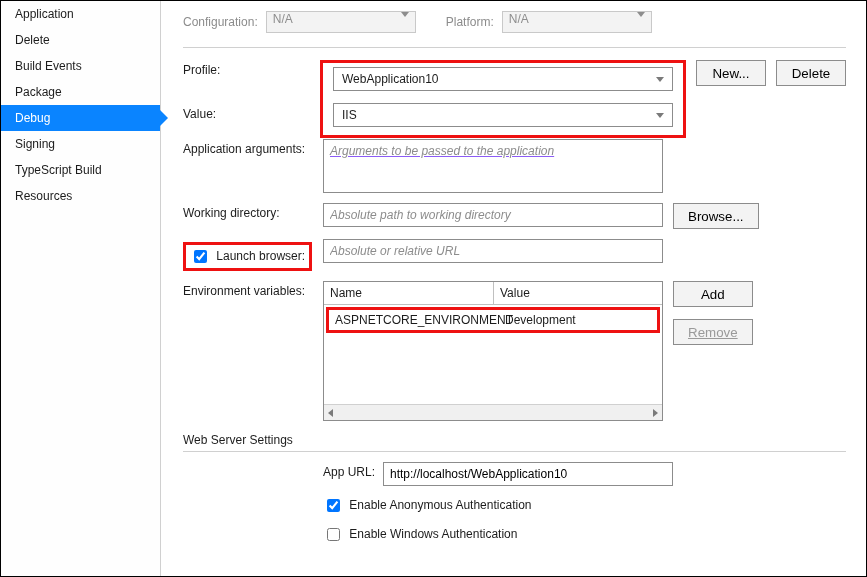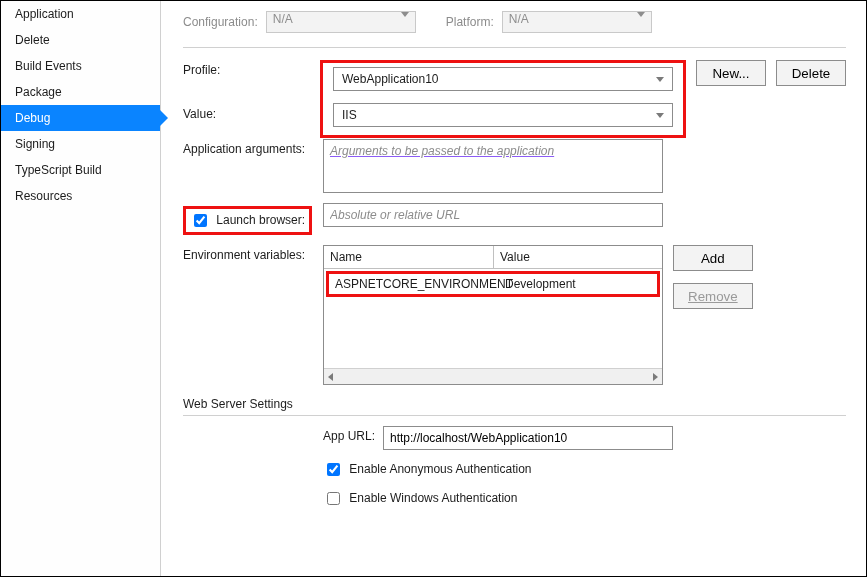--- a/index.html
+++ b/index.html
@@ -169,20 +169,27 @@
     <div class="lbl">Value:</div>
   </div>
 
   <div class="row">
     <div class="lbl">Application arguments:</div>
     <div class="ctrl">
       <textarea class="textarea" placeholder="Arguments to be passed to the application" style=""></textarea>
     </div>
   </div>
 
+  <div class="row">
+    <div class="lbl">Working directory:</div>
+    <div class="ctrl">
+      <input class="textbox" placeholder="Absolute path to working directory" style="">
+      <button class="btn">Browse...</button>
+    </div>
+  </div>
 
   <div class="row">
     <div class="lbl">
       <span class="hl-red" style="padding:2px 4px;">
         <input type="checkbox" class="check" checked="" style="">
         <span>Launch browser:</span>
       </span>
     </div>
     <div class="ctrl">
       <input class="textbox" placeholder="Absolute or relative URL" style="">

